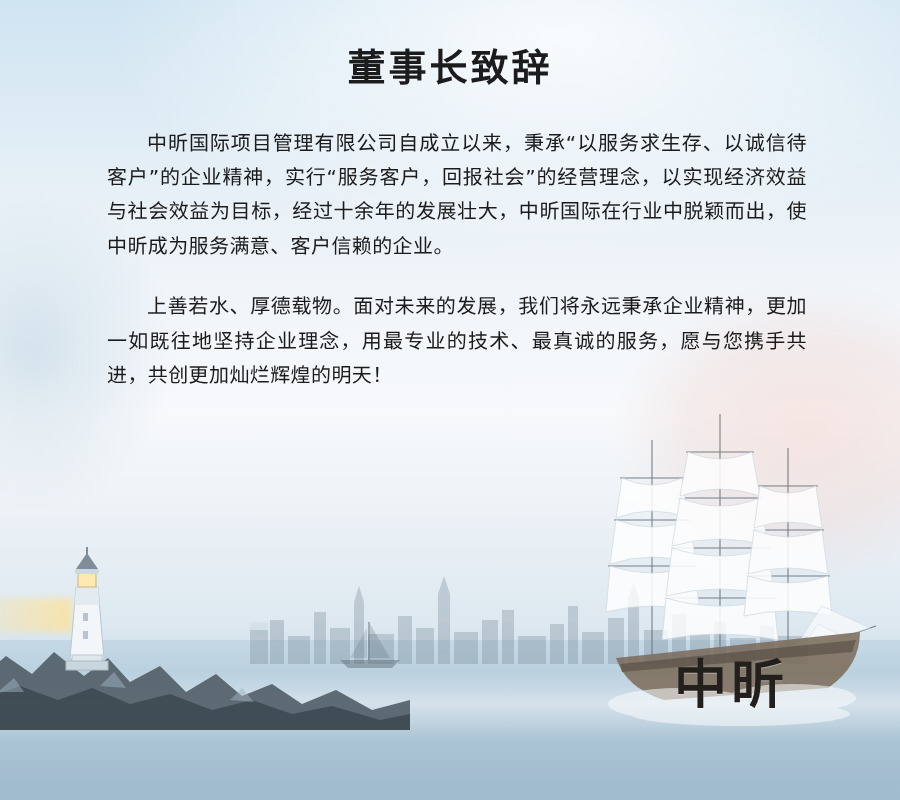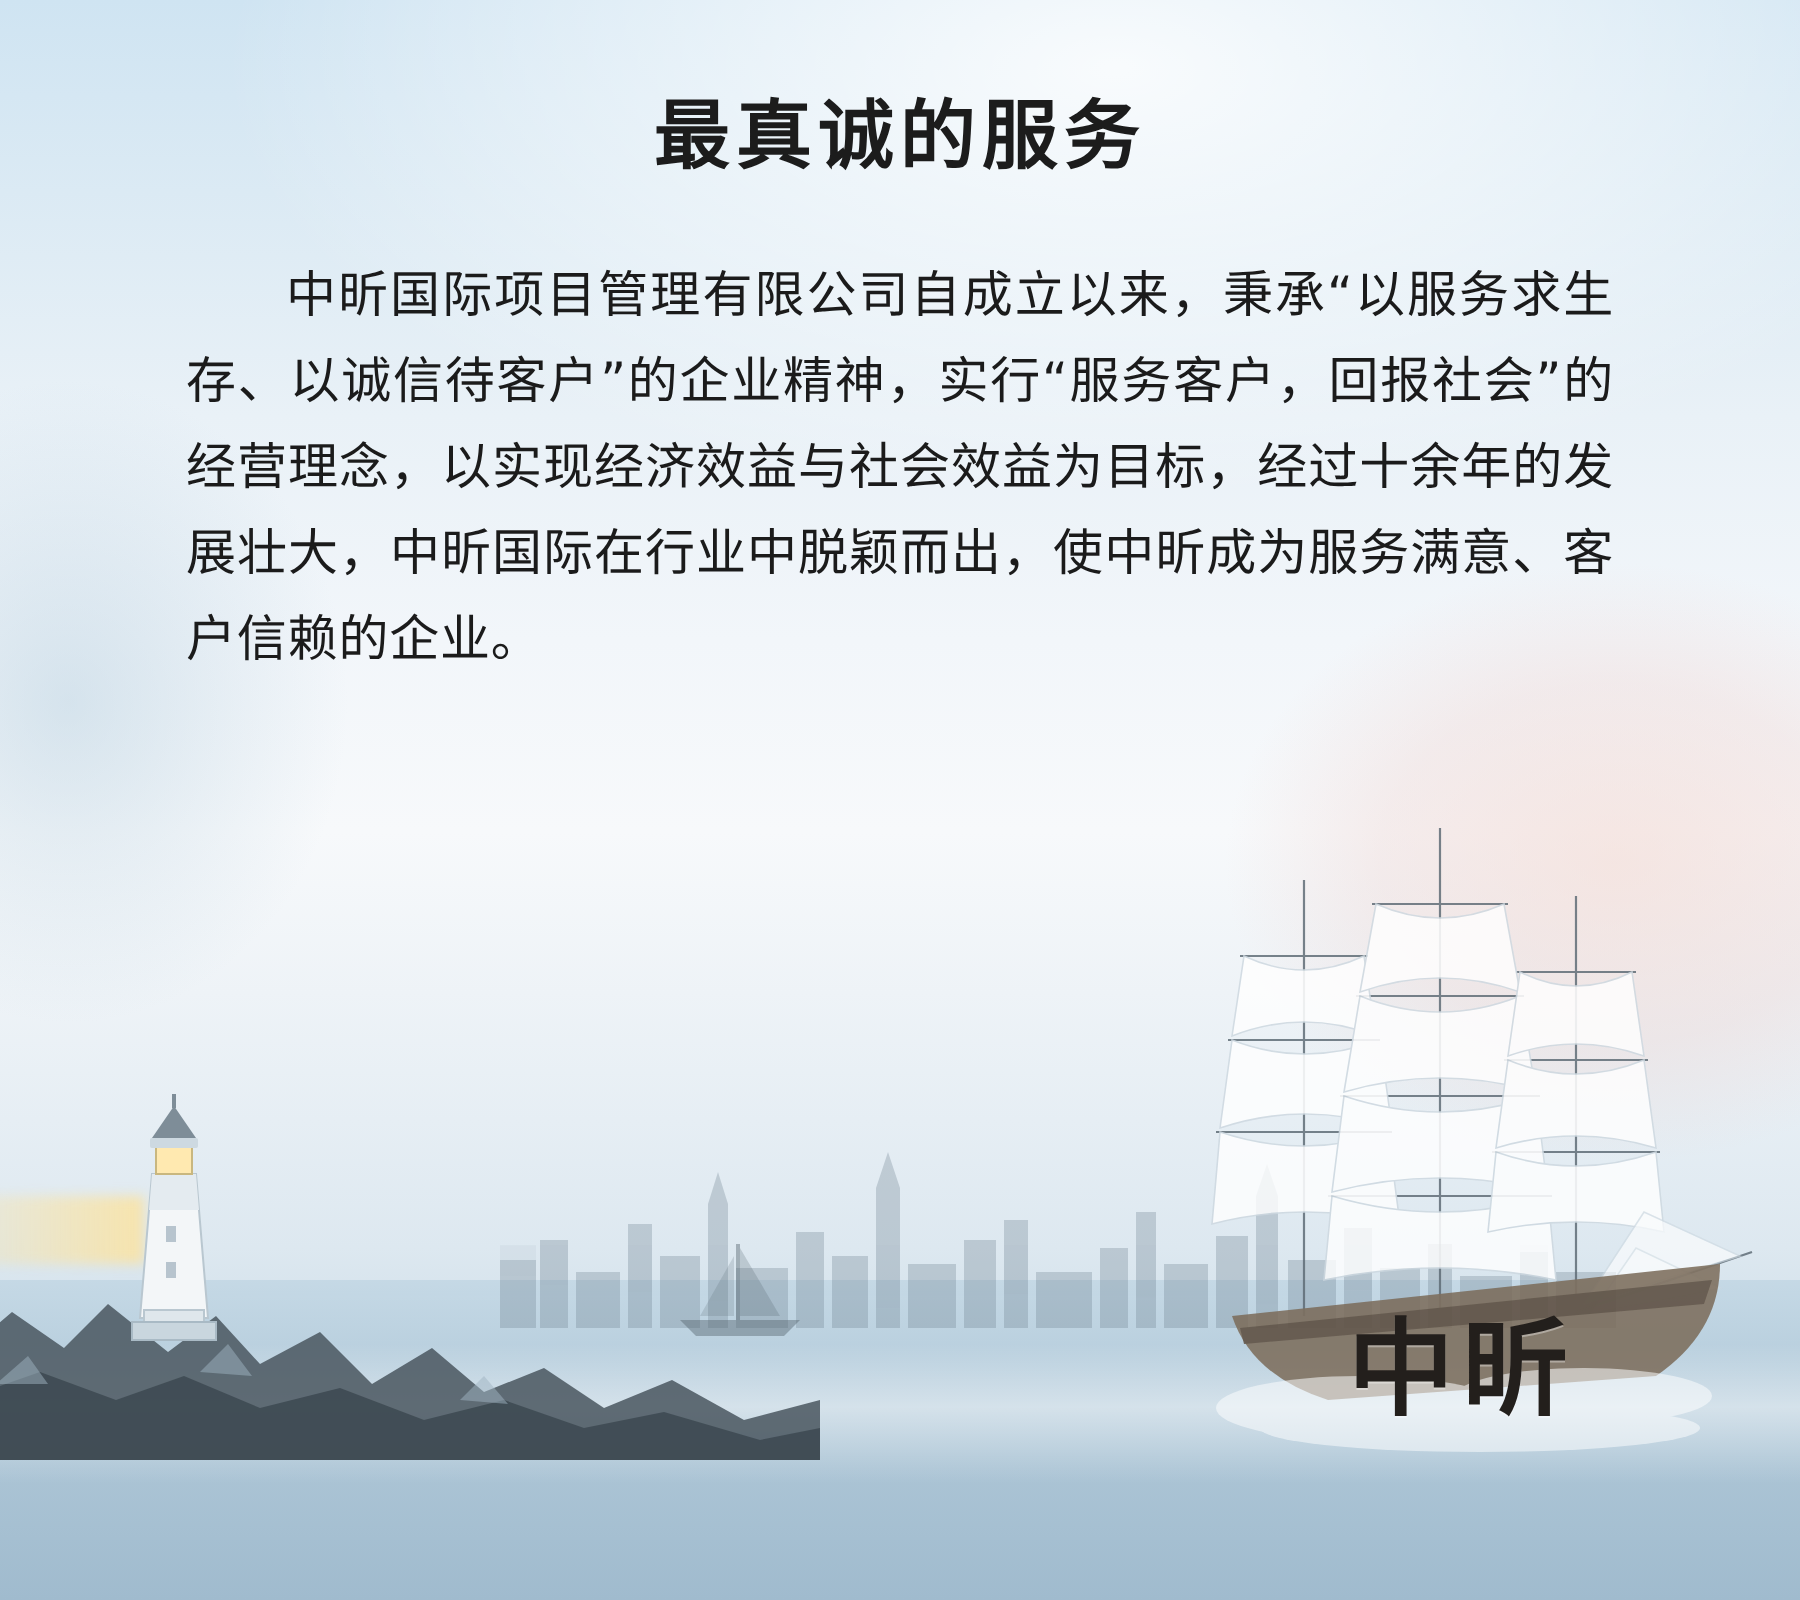--- a/index.html
+++ b/index.html
@@ -160,22 +160,22 @@
     font-weight: 700;
     color: #1c1c1c;
     letter-spacing: 3px;
     font-family: "DejaVu Sans", "Liberation Sans", sans-serif;
   }
   .body-copy {
     margin: 34px auto 0;
     width: 714px;
   }
   .para {
-    margin: 0 0 26px 0;
-    font-size: 25px;
+    margin: 0 0 26px 14px;
+    font-size: 20px;
     line-height: 1.72;
     color: #1b1b1b;
     text-align: justify;
     text-indent: 2em;
     letter-spacing: 0.4px;
     font-family: "DejaVu Sans", "Liberation Sans", sans-serif;
   }
   .para:last-child { margin-bottom: 0; }
 </style>
 </head>
@@ -331,19 +331,20 @@
         <ellipse cx="120" cy="304" rx="72" ry="16"></ellipse>
         <ellipse cx="232" cy="298" rx="64" ry="14"></ellipse>
         <ellipse cx="180" cy="314" rx="110" ry="12"></ellipse>
       </g>
     </svg>
   </div>
 
   <div class="logo-mark">中昕</div>
 
   <div class="content">
-    <h1 class="title">最真诚的服务</h1>
+    <h1 class="title">董事长致辞</h1>
     <div class="body-copy">
       <p class="para">中昕国际项目管理有限公司自成立以来，秉承“以服务求生存、以诚信待客户”的企业精神，实行“服务客户，回报社会”的经营理念，以实现经济效益与社会效益为目标，经过十余年的发展壮大，中昕国际在行业中脱颖而出，使中昕成为服务满意、客户信赖的企业。</p>
+      <p class="para">上善若水、厚德载物。面对未来的发展，我们将永远秉承企业精神，更加一如既往地坚持企业理念，用最专业的技术、最真诚的服务，愿与您携手共进，共创更加灿烂辉煌的明天！</p>
     </div>
   </div>
 
 </div>
 
 </body></html>

